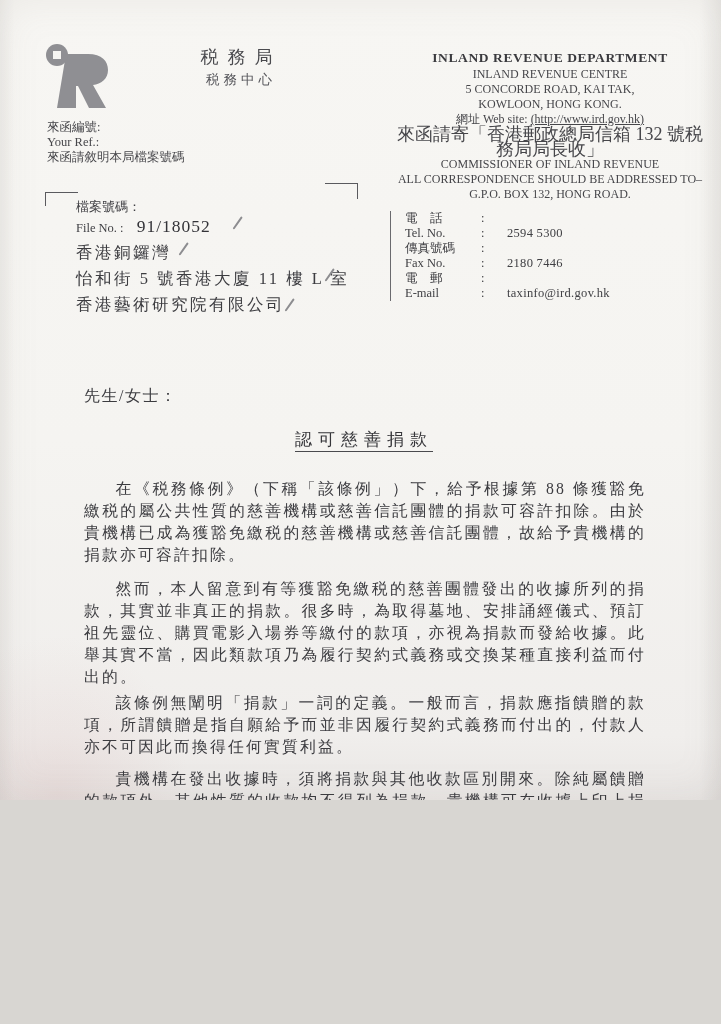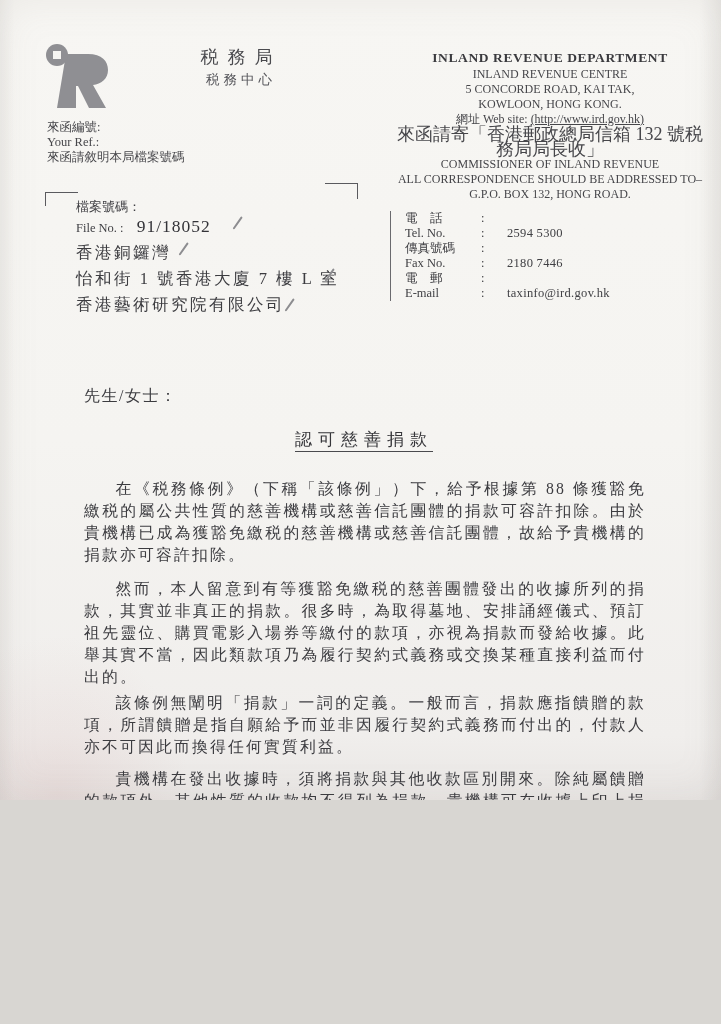--- a/index.html
+++ b/index.html
@@ -118,21 +118,21 @@
     <div>檔案號碼：</div>
     <div class="fn-en">
       <span>File No. :</span>
       <span class="fn-val">91/18052</span>
     </div>
   </div>
   <div class="abs tick" style="left:230px;top:222px;"></div>
 
   <div class="abs recipient">
     <div>香港銅鑼灣</div>
-    <div>怡和街 1 號香港大廈 7 樓 L 室</div>
+    <div>怡和街 5 號香港大廈 11 樓 L 室</div>
     <div>香港藝術研究院有限公司</div>
   </div>
   <div class="abs tick" style="left:176px;top:248px;"></div>
   <div class="abs tick" style="left:322px;top:274px;"></div>
   <div class="abs tick" style="left:282px;top:304px;"></div>
 
   <div class="abs contact">
     <div class="row">
       <span class="lab">電　話</span>
       <span class="col">:</span>

